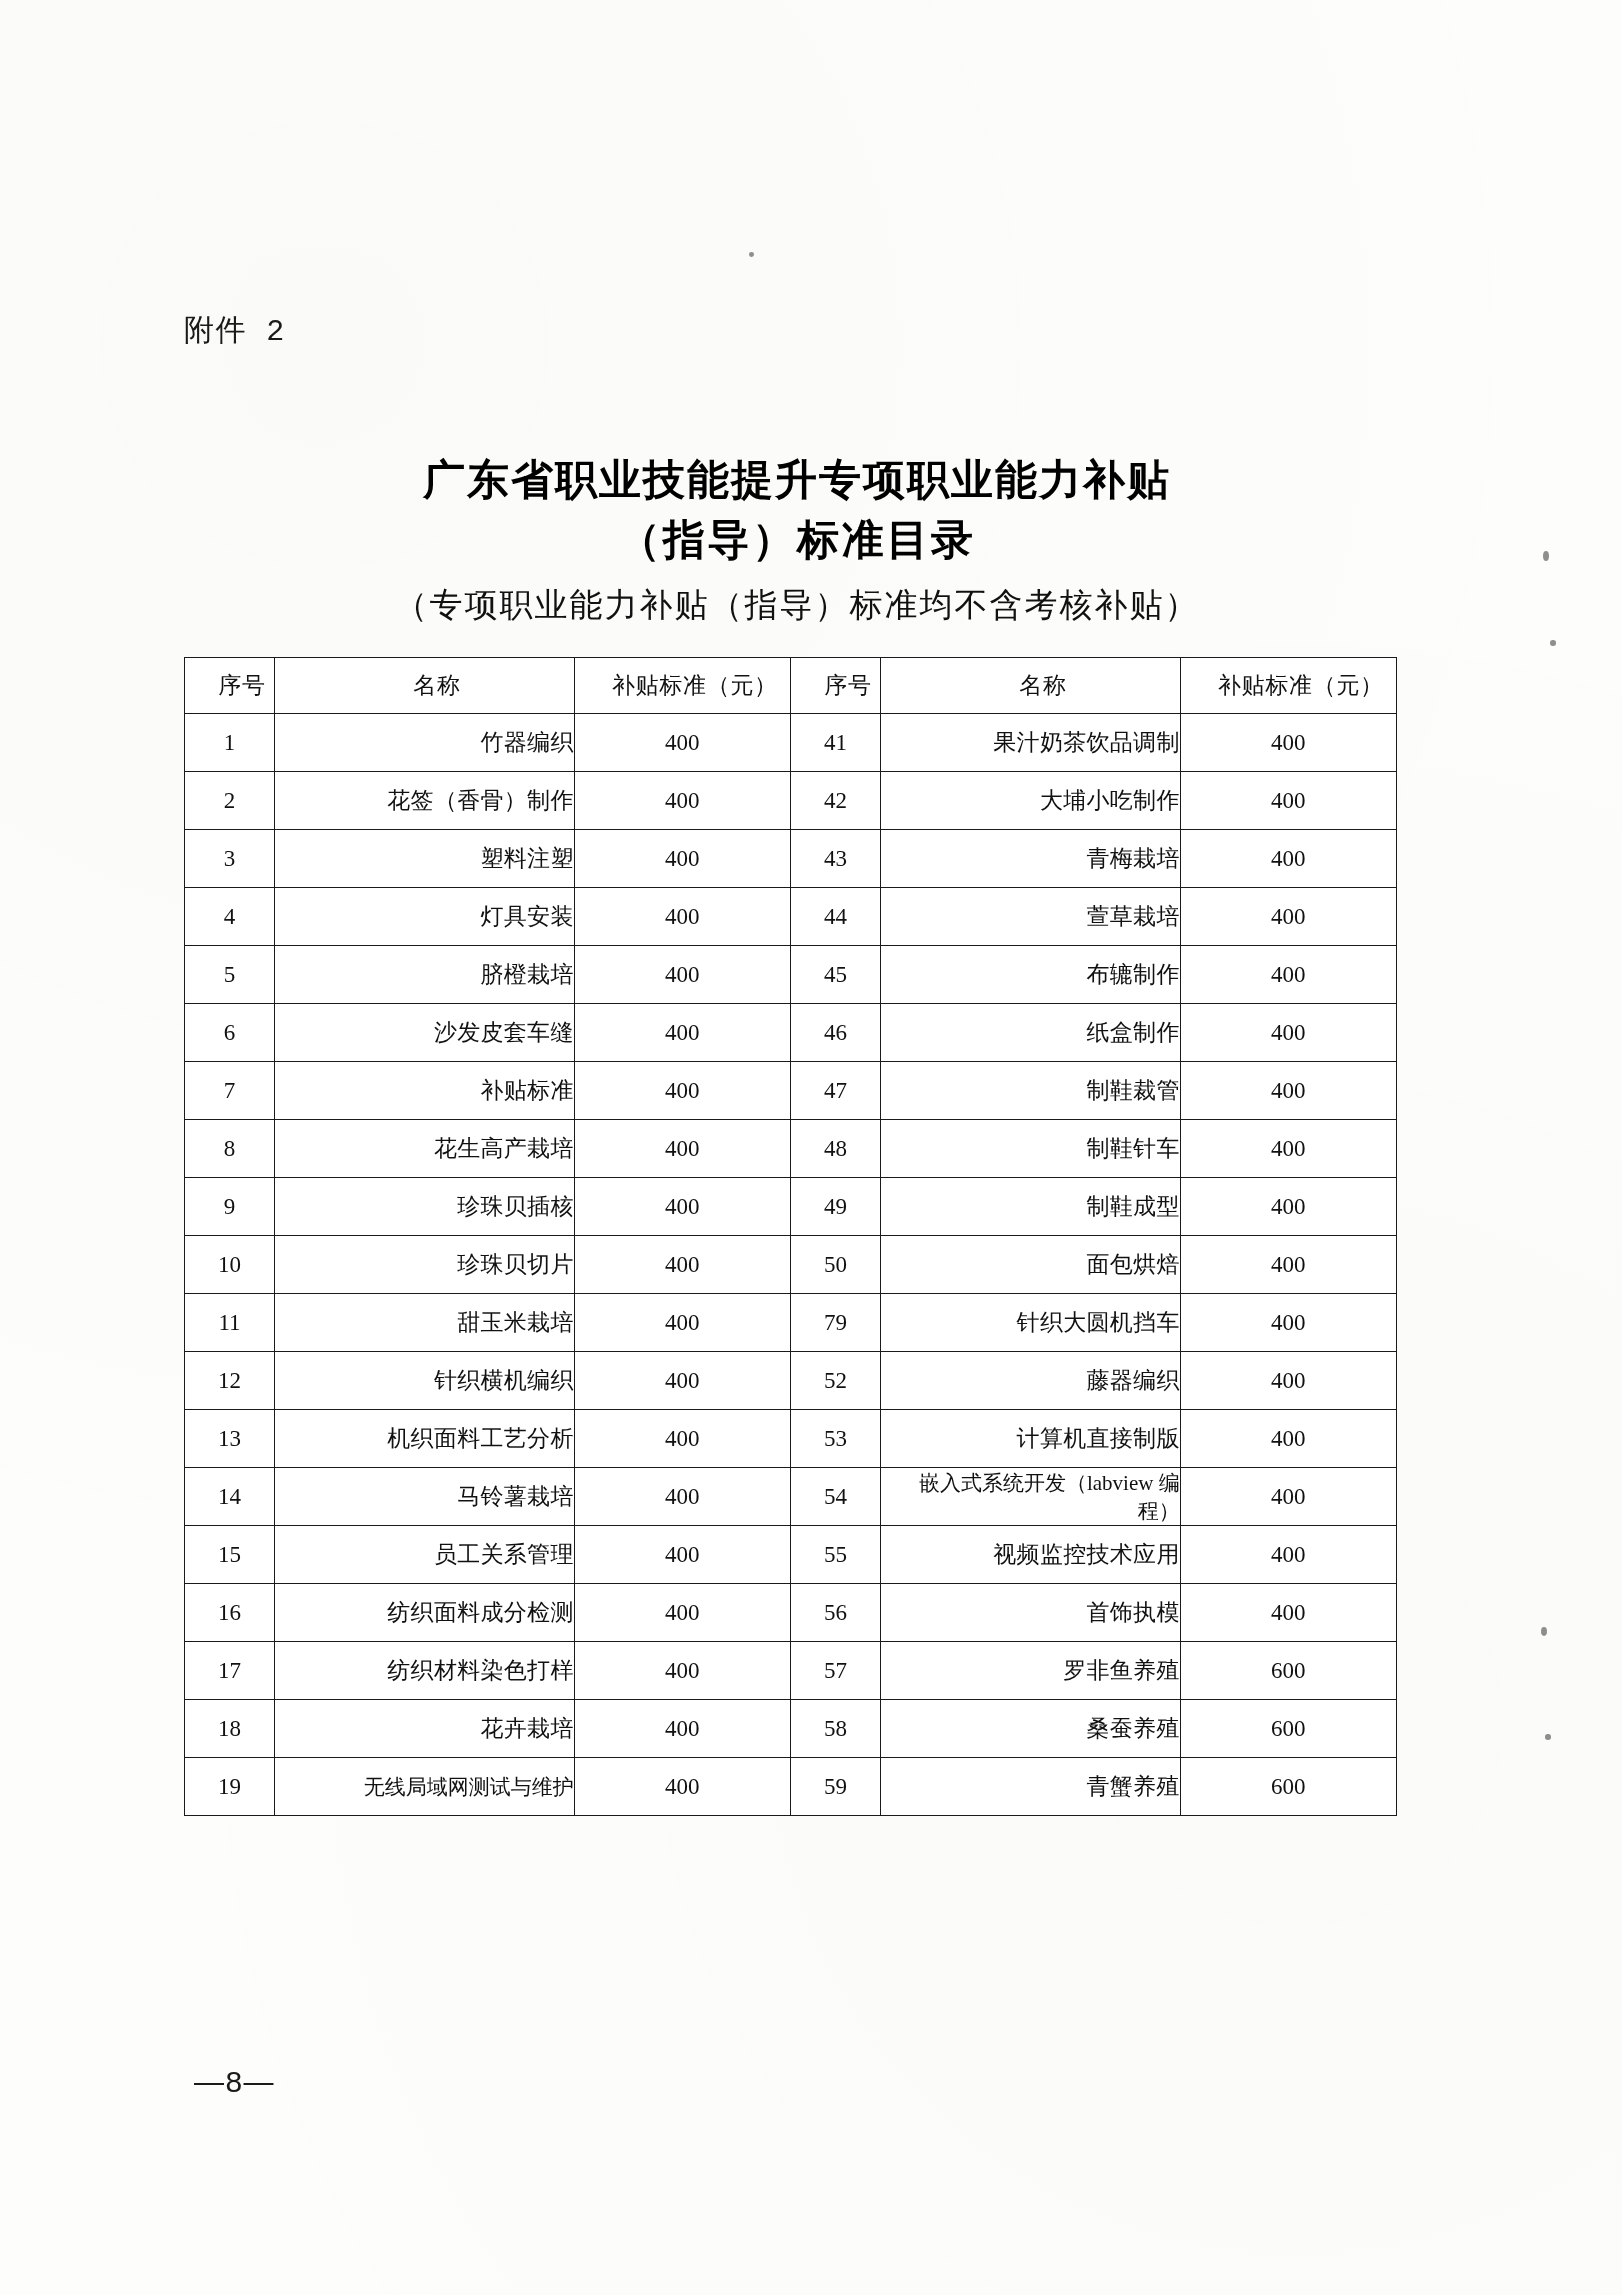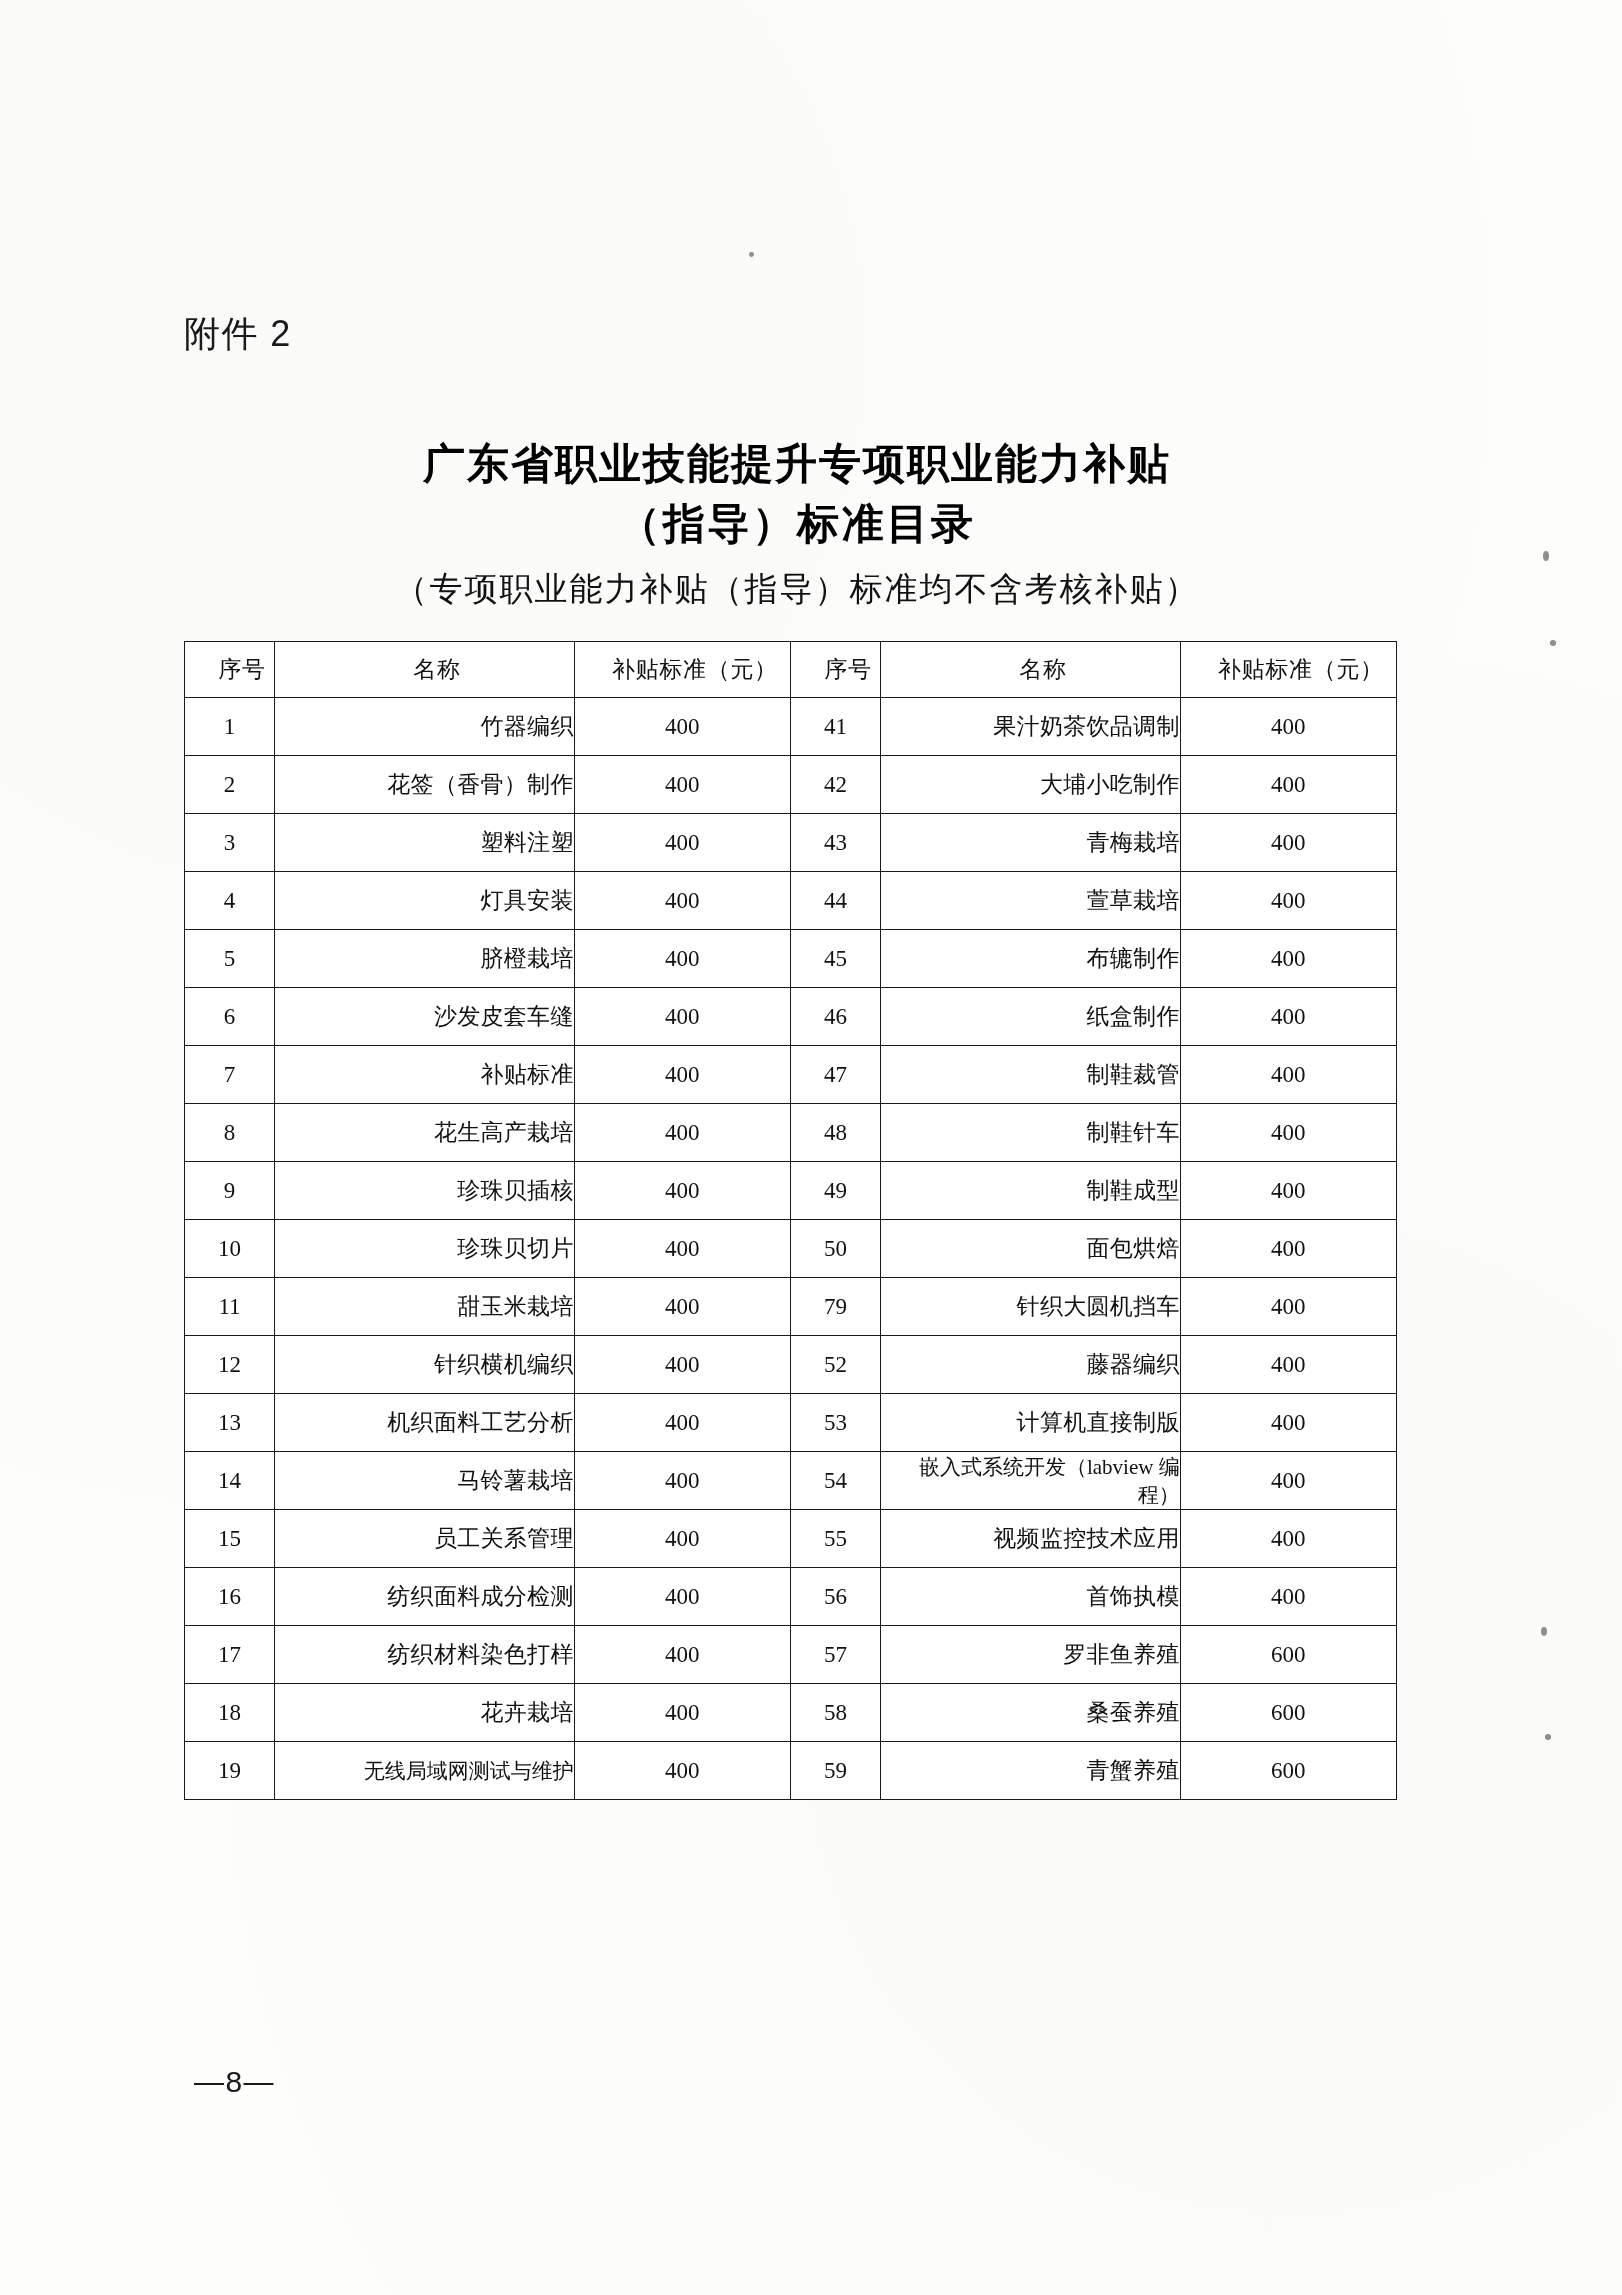--- a/index.html
+++ b/index.html
@@ -30,27 +30,27 @@
     pointer-events: none;
   }
   .content {
     position: absolute;
     left: 184px;
     top: 0;
     width: 1226px;
   }
   .attachment-label {
     margin-top: 310px;
-    font-family: Liberation Sans, sans-serif;
-    font-size: 36px;
+    font-family: Liberation Mono, monospace;
+    font-size: 30px;
     letter-spacing: 1.4px;
     color: #1a1a1a;
   }
   .doc-title {
-    margin-top: 76px;
+    margin-top: 100px;
     text-align: center;
     font-family: "Liberation Serif", "DejaVu Serif", serif;
     font-weight: bold;
     font-size: 42px;
     line-height: 1.42;
     letter-spacing: 2px;
     color: #000;
   }
   .doc-title .line2 {
     display: block;

